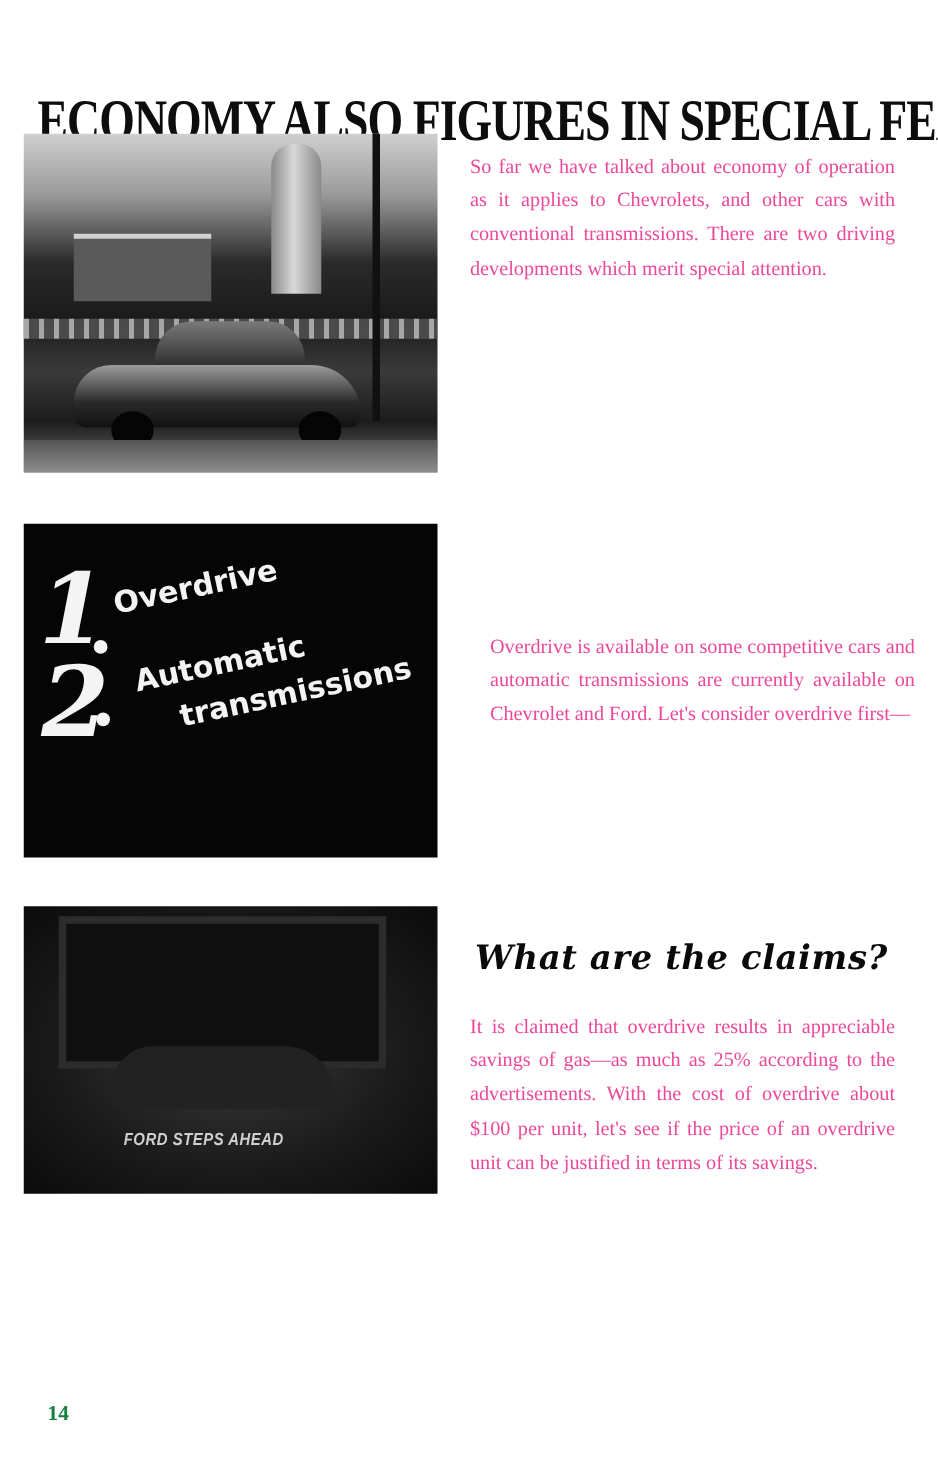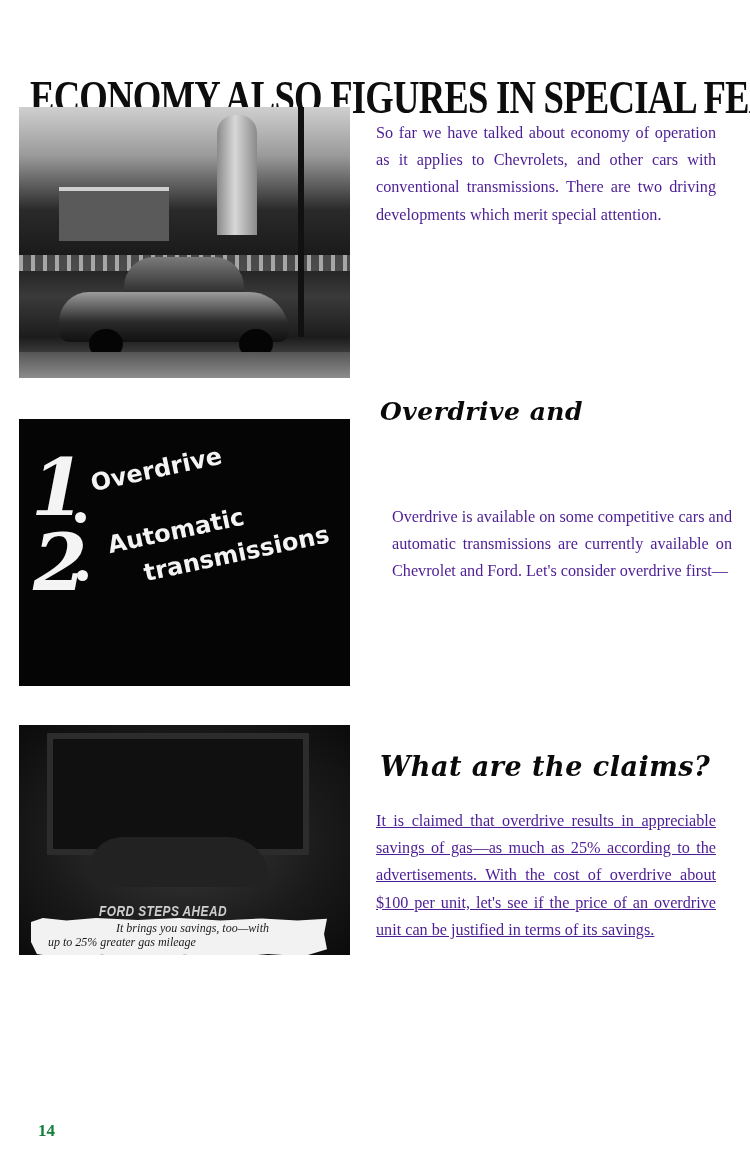--- a/index.html
+++ b/index.html
@@ -159,25 +159,25 @@
     .photo-ad .clip-line-2 { left: 17px; top: 17px; }
     
     .text-col {
       position: absolute;
       left: 376px;
       width: 340px;
       font-family: "Liberation Serif", "DejaVu Serif", serif;
       font-size: 16.2px;
       line-height: 27.2px;
       text-align: justify;
-      color: #4c1d95;
+      color: #ec4899;
     }
     .para-intro { top: 120px; }
     .para-overdrive { top: 488px; }
-    .para-claims { top: 808px; text-decoration: underline; }
+    .para-claims { top: 808px; }
     .script-heading {
       position: absolute;
       left: 380px;
       width: 360px;
       font-family: "DejaVu Serif", serif;
       font-style: italic;
       font-weight: bold;
       font-size: 25px;
       line-height: 38px;
       color: #0a0a0a;
@@ -218,32 +218,27 @@
   <div class="num num-1">1</div>
   <div class="dot" style="left:56px; top:93px;"></div>
   <div class="item-text item-1">Overdrive</div>
   <div class="num num-2">2</div>
   <div class="dot" style="left:58px; top:151px;"></div>
   <div class="item-text item-2a">Automatic</div>
   <div class="item-text item-2b">transmissions</div>
 </div>
 
 <div class="script-heading heading-overdrive">
-  <div>Overdrive and</div>
 </div>
 
 <p class="text-col para-overdrive" style="margin:16px;">Overdrive is available on some competitive cars and automatic transmissions are currently available on Chevrolet and Ford. Let's consider overdrive first—</p>
 
 <div class="panel photo-ad">
   <div class="frame"></div>
   <div class="car-shadow"></div>
   <div class="headline">FORD STEPS AHEAD</div>
-  <div class="clipping">
-    <div class="clip-line clip-line-1">It brings you savings, too—with</div>
-    <div class="clip-line clip-line-2">up to 25% greater gas mileage</div>
-  </div>
 </div>
 
 <div class="script-heading heading-claims">What are the claims?</div>
 
 <p class="text-col para-claims" style="margin:0;">It is claimed that overdrive results in appreciable savings of gas—as much as 25% according to the advertisements. With the cost of overdrive about $100 per unit, let's see if the price of an overdrive unit can be justified in terms of its savings.</p>
 
 <div class="page-number">14</div>
 
 </body></html>

